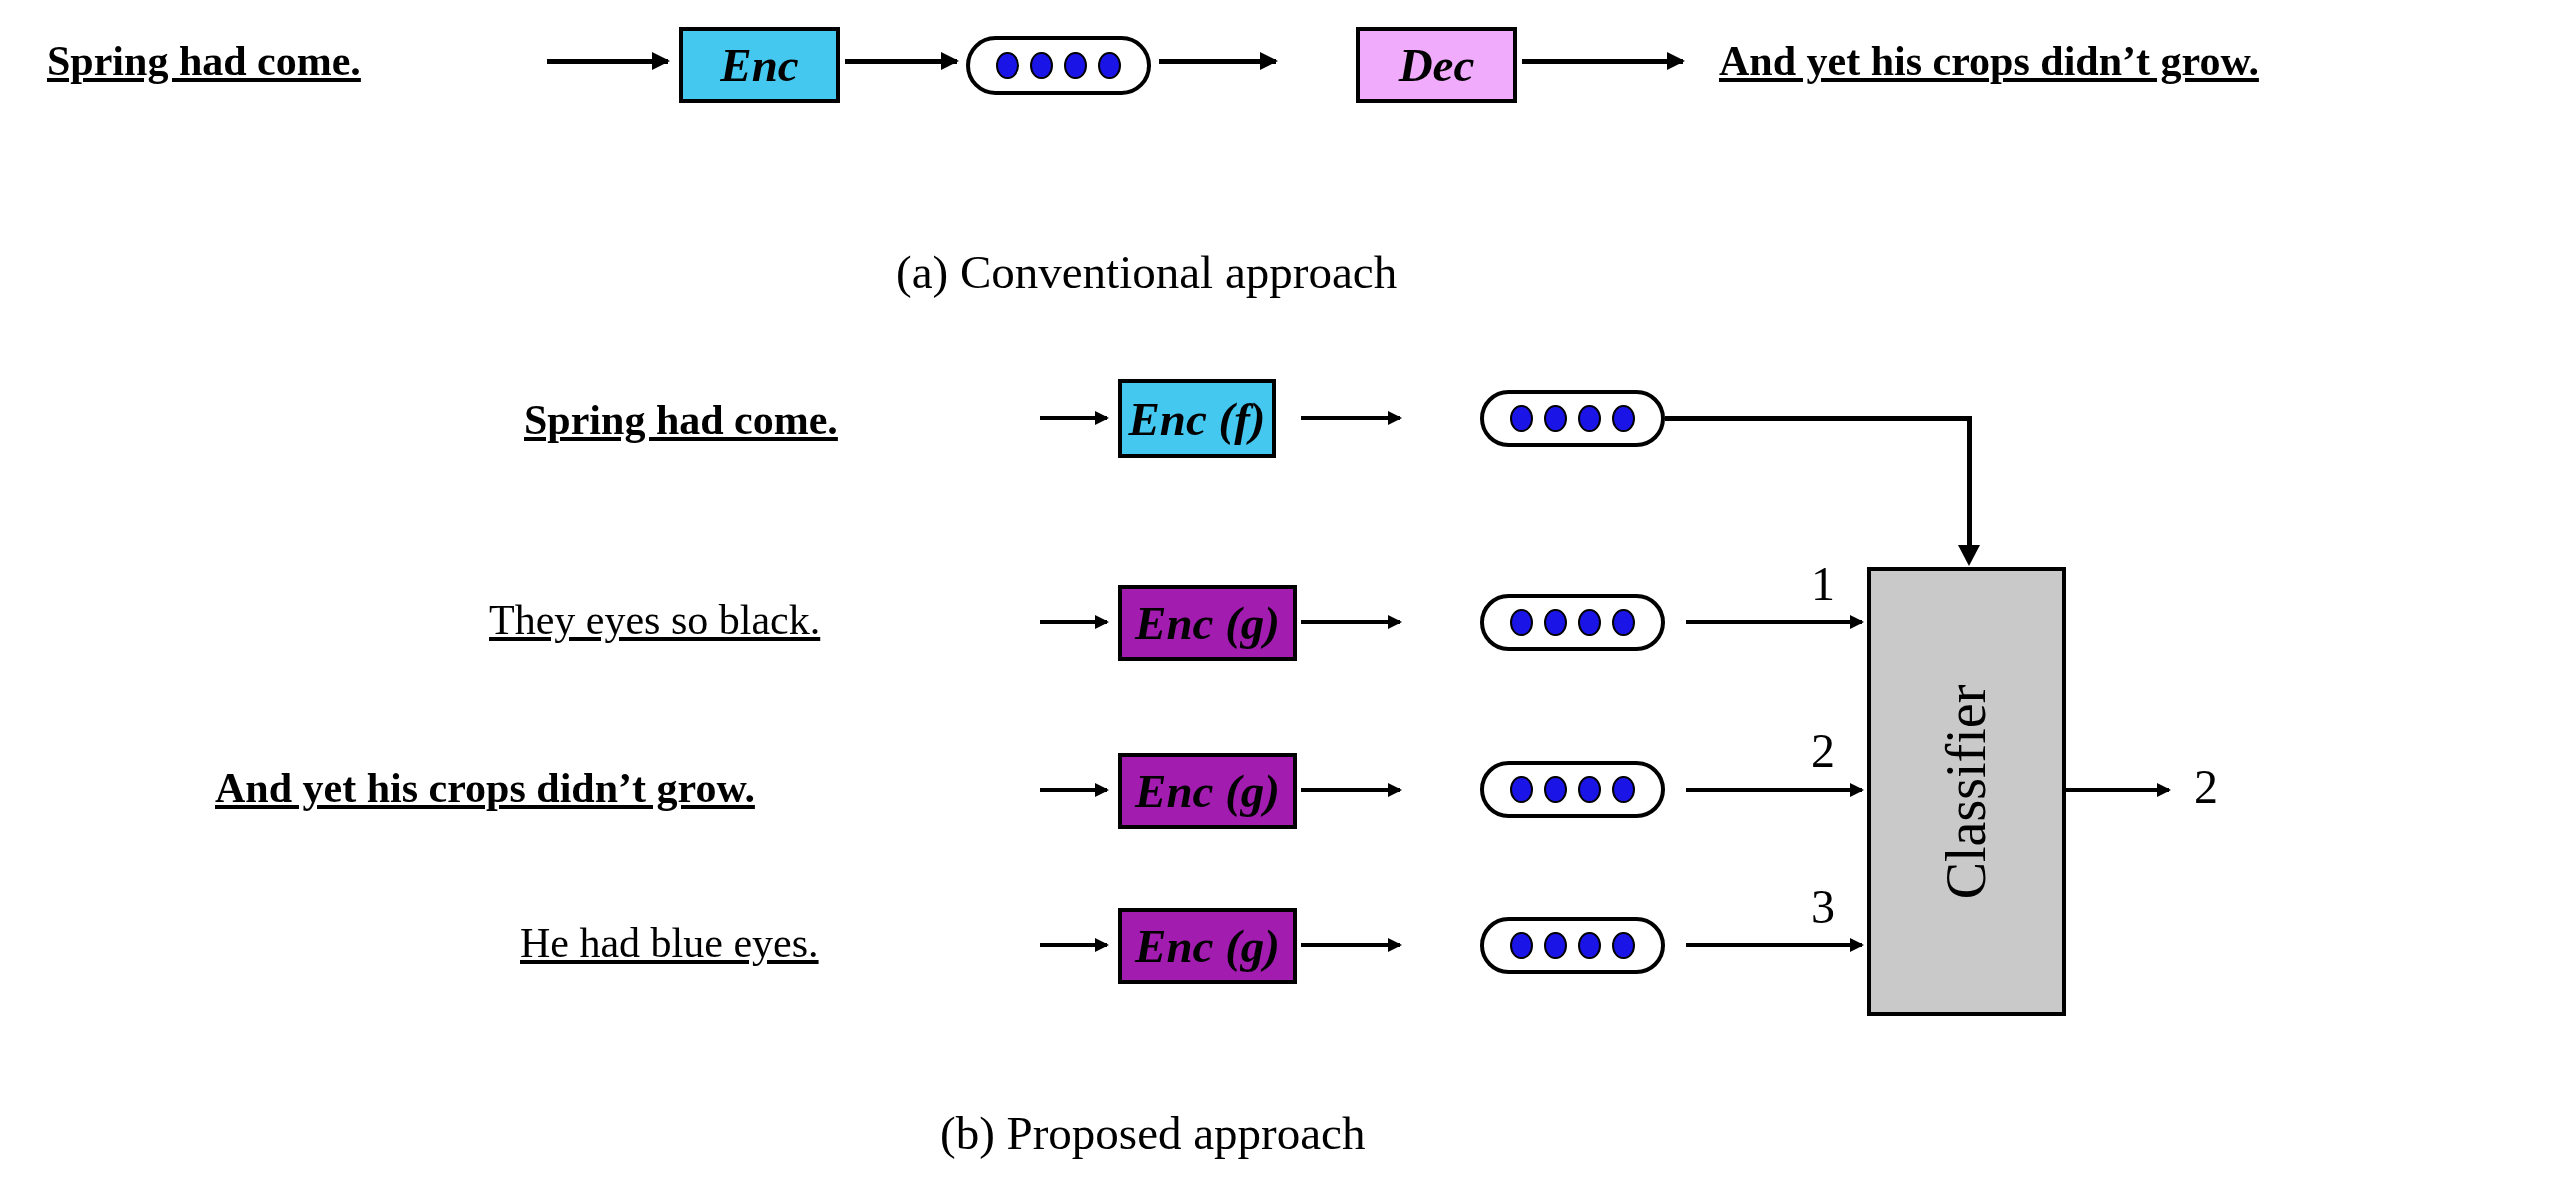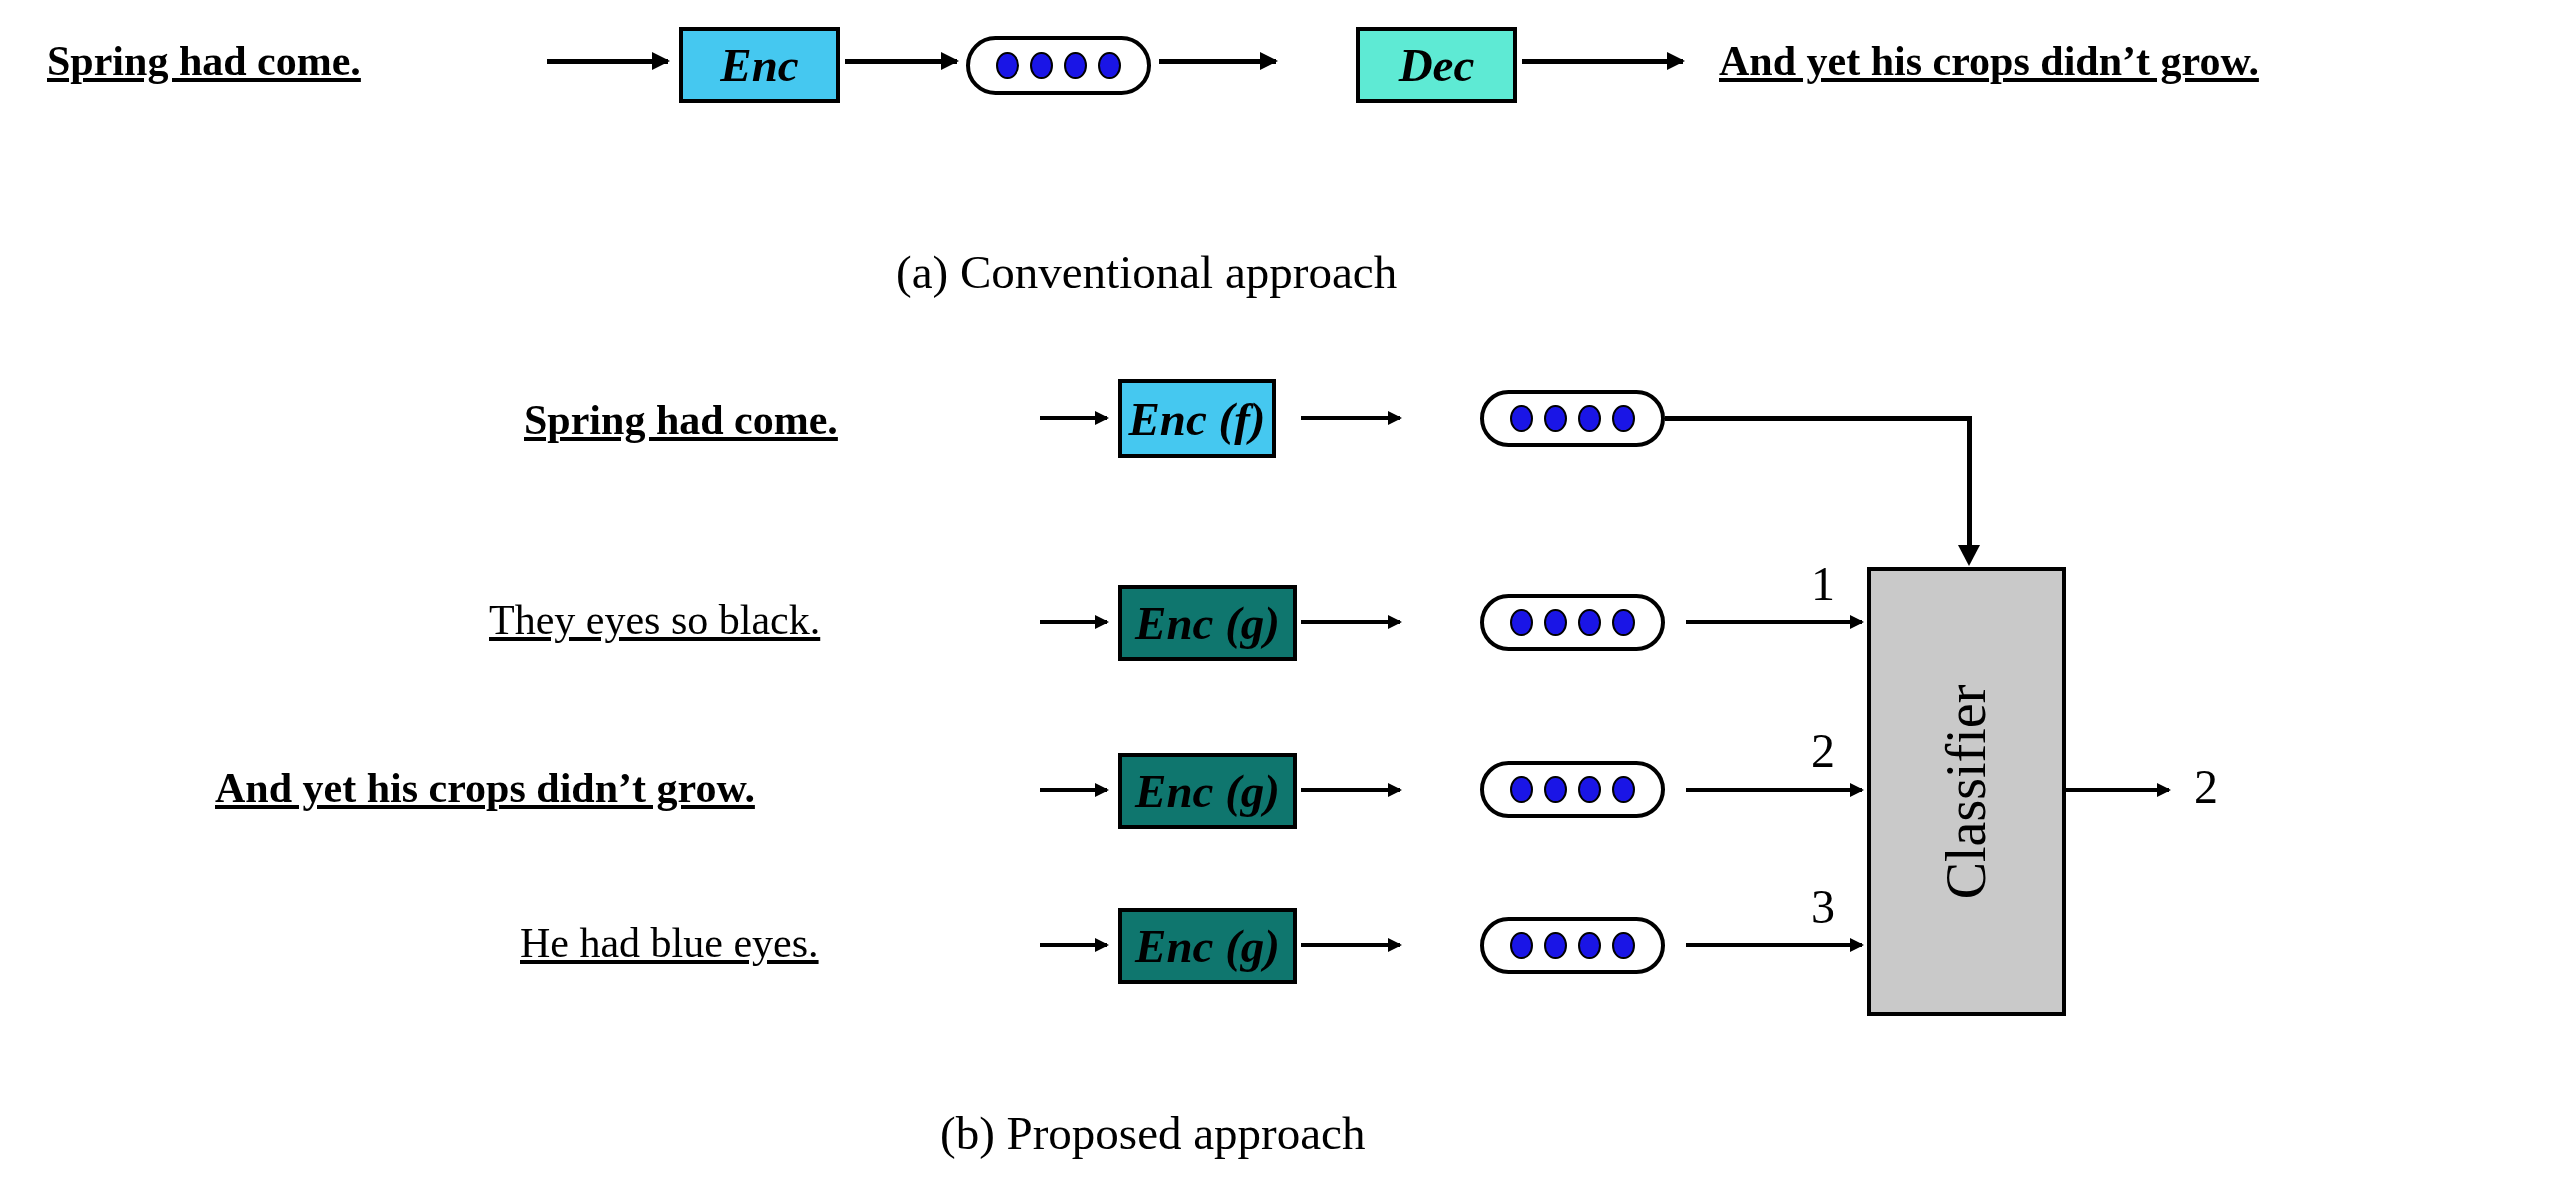--- a/index.html
+++ b/index.html
@@ -10,22 +10,22 @@
   .sent{position:absolute;white-space:nowrap;font-size:42px;line-height:1;
         font-family:"Liberation Serif","DejaVu Serif",serif;text-decoration:underline;}
   .sent.bold{font-weight:bold;}
 
   
   .pbox{position:absolute;border:4.5px solid #000;box-sizing:border-box;
         display:flex;align-items:center;justify-content:center;
         font-style:italic;font-weight:bold;font-size:47px;
         font-family:"Liberation Serif","DejaVu Serif",serif;color:#000;}
   .pbox.cyan{background:#45C8F0;}
-  .pbox.orange{background:#5eead4;}
-  .pbox.green{background:#0f766e;}
+  .pbox.orange{background:#f0abfc;}
+  .pbox.green{background:#a21caf;}
 
   
   .cap{position:absolute;border:4.5px solid #000;box-sizing:border-box;
        border-radius:30.5px;background:#fff;
        display:flex;align-items:center;justify-content:center;gap:11.7px;}
   .cap .dot{width:22.4px;height:27px;border-radius:50%;background:#1A15E6;
             border:2.7px solid #000;box-sizing:border-box;}
 
   
   .clsbox{position:absolute;border:4.5px solid #000;box-sizing:border-box;

